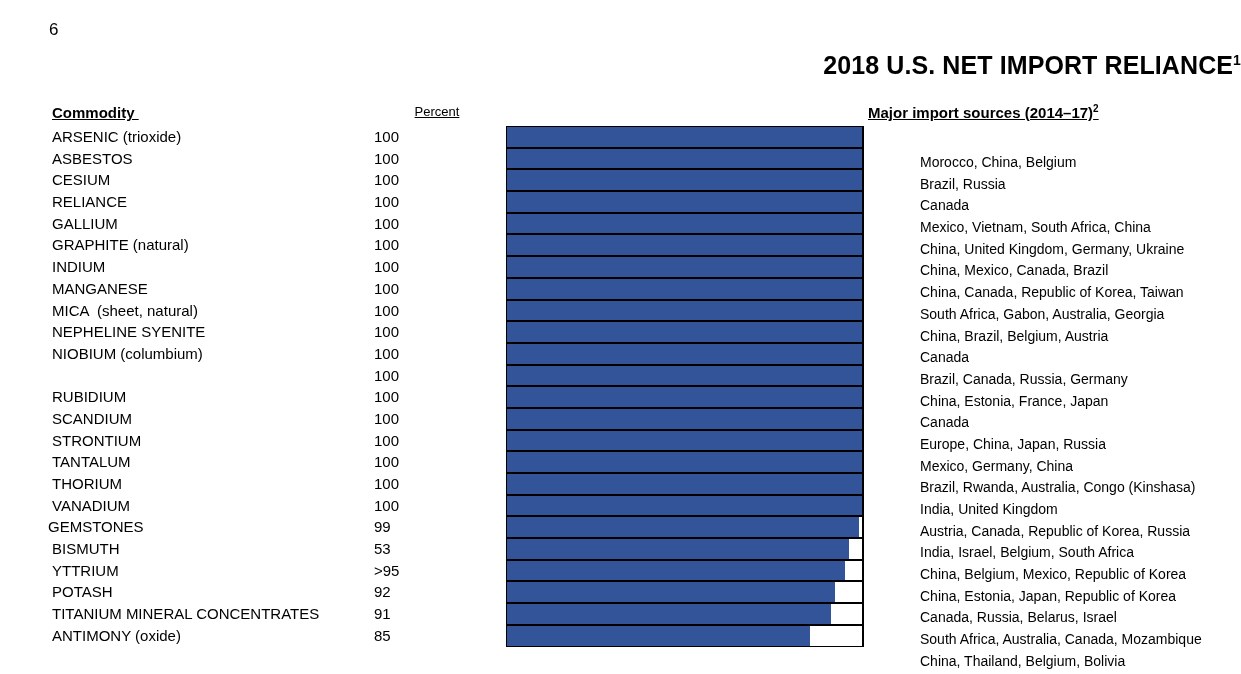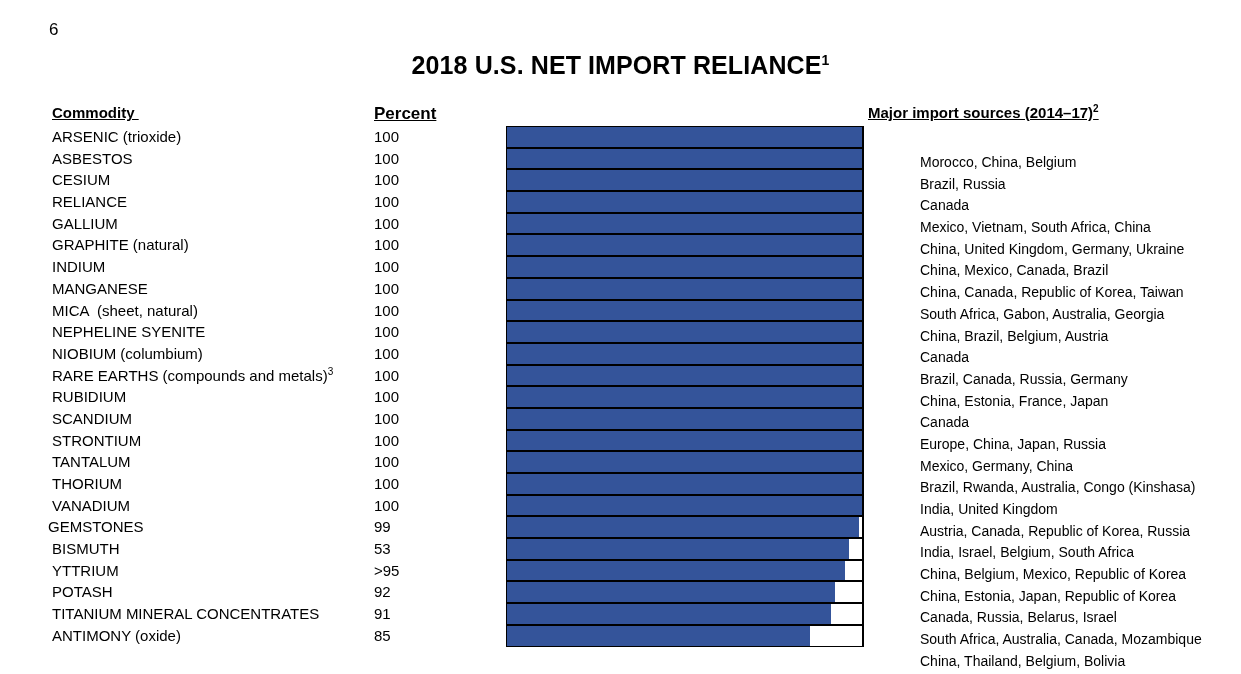--- a/index.html
+++ b/index.html
@@ -32,21 +32,21 @@
     line-height: 20px;
     color: #000;
   }
 
   
   .doc-title {
     position: absolute;
     left: 0;
     top: 50px;
     width: 1241px;
-    text-align: center;
+    text-align: right;
     font-size: 25px;
     font-weight: bold;
     letter-spacing: 0.1px;
     line-height: 30px;
   }
   .doc-title sup {
     font-size: 14px;
     font-weight: bold;
     vertical-align: super;
     line-height: 0;
@@ -71,23 +71,23 @@
     font-size: 15px;
     font-weight: bold;
     text-decoration: underline;
     white-space: pre;
   }
   .hdr-percent {
     position: absolute;
     left: 374px;
     top: 0;
     width: 126px;
-    text-align: left;
-    font-size: 17px;
-    font-weight: bold;
+    text-align: center;
+    font-size: 13px;
+    font-weight: normal;
     text-decoration: underline;
   }
   .hdr-sources {
     position: absolute;
     left: 868px;
     top: 0;
     font-size: 15px;
     font-weight: bold;
     text-decoration: underline;
     white-space: nowrap;
@@ -287,21 +287,20 @@
         <div class="row">
           <div class="cell-commodity"><span>NIOBIUM (columbium)</span></div>
           <div class="cell-percent">100</div>
           <div class="bar-track">
             <div class="bar-fill" style="width: 100%; background: rgb(52, 84, 154);"></div>
           </div>
           <div class="axis-line"></div>
           <div class="cell-sources">Brazil, Canada, Russia, Germany</div>
         </div>
         <div class="row">
-          <div class="cell-commodity"><span>RARE EARTHS (compounds and metals)</span><sup>3</sup></div>
           <div class="cell-percent">100</div>
           <div class="bar-track">
             <div class="bar-fill" style="width: 100%; background: rgb(52, 84, 154);"></div>
           </div>
           <div class="axis-line"></div>
           <div class="cell-sources">China, Estonia, France, Japan</div>
         </div>
         <div class="row">
           <div class="cell-commodity"><span>RUBIDIUM</span></div>
           <div class="cell-percent">100</div>

